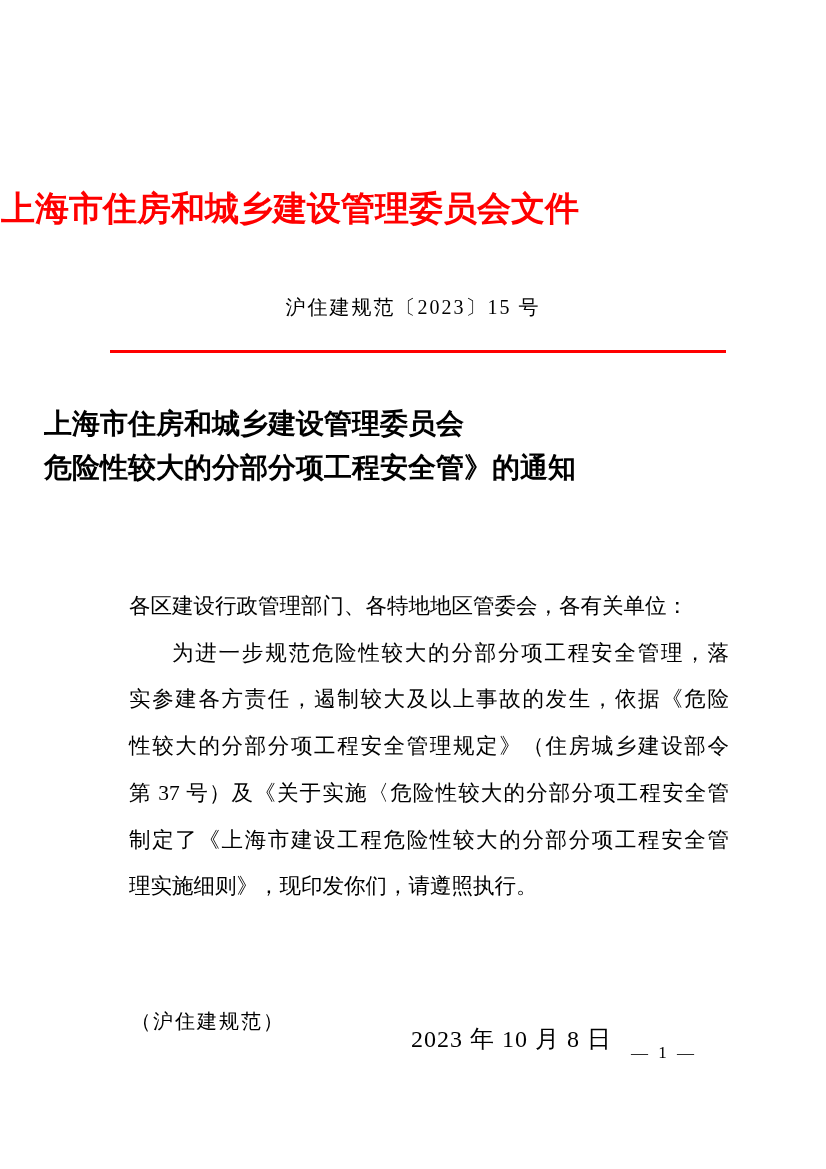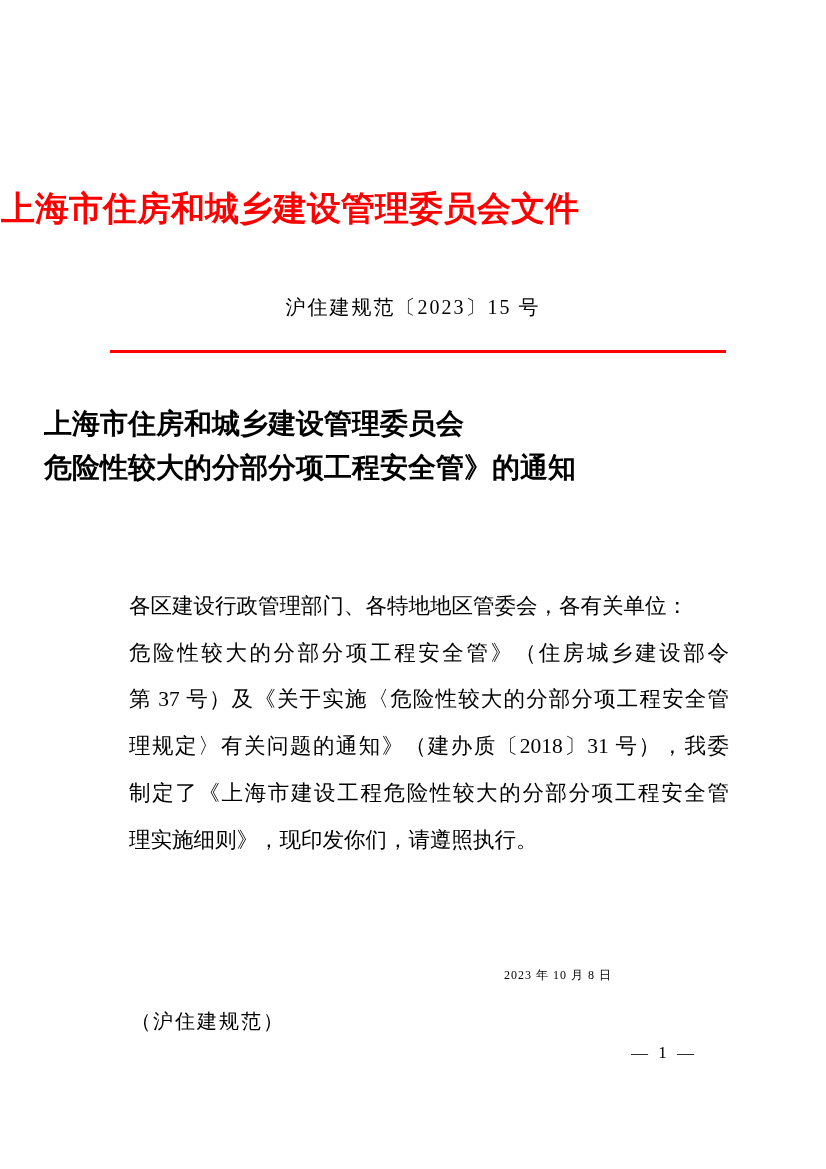--- a/index.html
+++ b/index.html
@@ -61,23 +61,23 @@
   }
   .body-line {
     line-height: 46.7px;
     text-align: justify;
     text-justify: inter-character;
   }
   .body-line.fill { text-align-last: justify; }
   .body-line.first { text-indent: 2em; }
   .date-line {
     position: absolute;
-    top: 967px;
+    top: 1023px;
     right: 214px;
-    font-size: 12px;
+    font-size: 24px;
     letter-spacing: 1px;
     white-space: nowrap;
   }
   .disclosure {
     position: absolute;
     top: 1008px;
     left: 131px;
     font-size: 20px;
     letter-spacing: 2px;
     white-space: nowrap;
@@ -102,23 +102,24 @@
 
   <div class="red-rule"></div>
 
   <div class="doc-title">
     <div>上海市住房和城乡建设管理委员会</div>
     <div>危险性较大的分部分项工程安全管》的通知</div>
   </div>
 
   <div class="body-block">
     <div class="body-line">各区建设行政管理部门、各特地地区管委会，各有关单位：</div>
-    <div class="body-line fill">危险性较大的分部分项工程安全管》（住房城乡建设部令</div>
+    <div class="body-line fill first">为进一步规范危险性较大的分部分项工程安全管理，落</div>
+    <div class="body-line fill">实参建各方责任，遏制较大及以上事故的发生，依据《危险</div>
+    <div class="body-line fill">性较大的分部分项工程安全管理规定》（住房城乡建设部令</div>
     <div class="body-line fill">第 37 号）及《关于实施〈危险性较大的分部分项工程安全管</div>
-    <div class="body-line fill">理规定〉有关问题的通知》（建办质〔2018〕31 号），我委</div>
     <div class="body-line fill">制定了《上海市建设工程危险性较大的分部分项工程安全管</div>
     <div class="body-line">理实施细则》，现印发你们，请遵照执行。</div>
   </div>
 
   <div class="date-line">2023 年 10 月 8 日</div>
 
   <div class="disclosure">（沪住建规范）</div>
 
   <div class="page-number">— 1 —</div>
 

